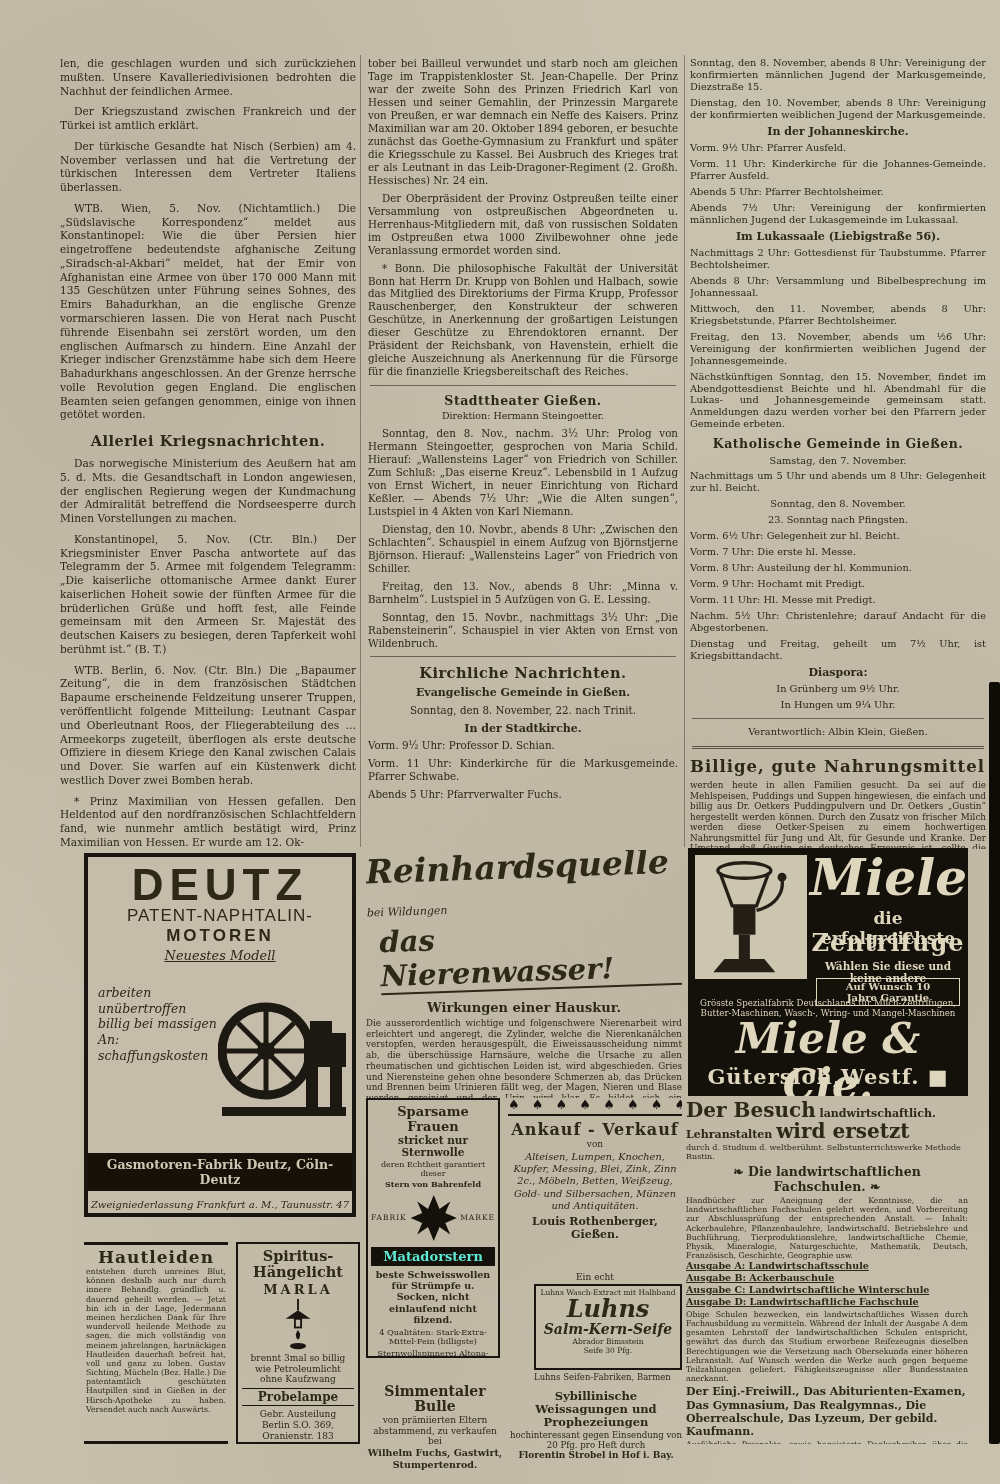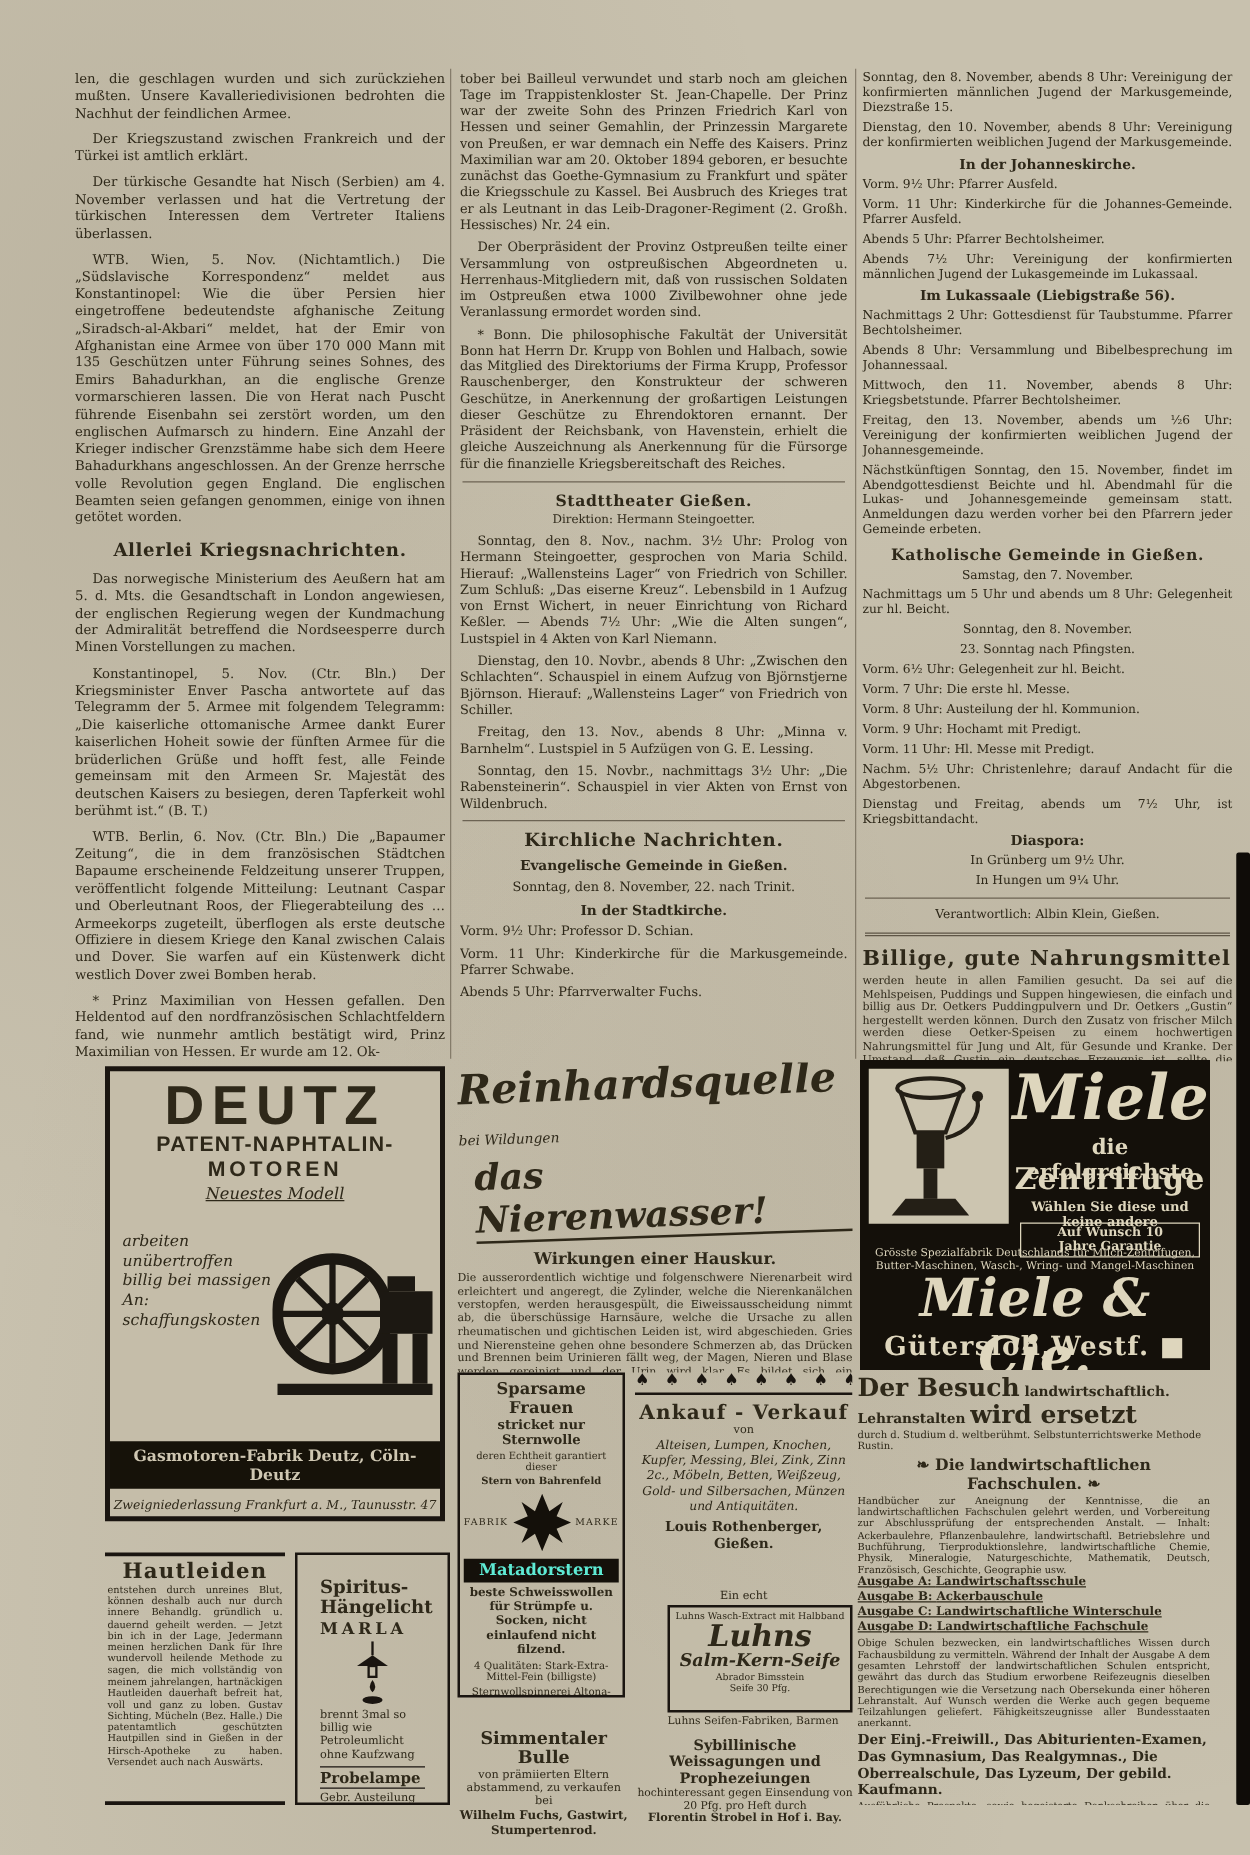--- a/index.html
+++ b/index.html
@@ -36,21 +36,21 @@
 
   
   .ad{position:absolute;overflow:hidden}
   .boxed{border:4px solid #1a1510}
   .thin-boxed{border:2px solid #1a1510}
   .sans{font-family:"Liberation Sans",sans-serif}
   .tiny{font-size:7.8px;line-height:1.18;text-align:justify}
 
   .deutz{left:84px;top:853px;width:272px;height:364px;background:#c5bda9;text-align:center}
   .deutz .brand{font-weight:bold;font-size:44px;letter-spacing:6px;line-height:1.0;margin-top:6px}
-  .deutz .l1{font-weight:bold;font-size:17px;letter-spacing:1px;line-height:1.1}
+  .deutz .l1{font-weight:normal;font-size:17px;letter-spacing:1px;line-height:1.1}
   .deutz .l2{font-weight:bold;font-size:17px;letter-spacing:3px;line-height:1.15}
   .deutz .l3{font-style:italic;font-size:13px;margin:3px 0 2px;text-decoration:underline}
   .deutz .body{font-style:italic;font-size:12.5px;line-height:1.25;text-align:left;position:absolute;left:10px;top:128px;width:120px}
   .deutz svg{position:absolute;right:4px;top:118px}
   .deutz .bar{position:absolute;left:0;right:0;bottom:22px;background:#161209;color:#cfc7b2;font-weight:bold;font-size:12.5px;padding:4px 0}
   .deutz .branch{position:absolute;left:0;right:0;bottom:3px;font-size:10px;font-style:italic}
 
   .reinhard{left:366px;top:850px;width:316px;height:248px}
   .reinhard .t1{font-size:33px;font-weight:bold;font-style:italic;transform:rotate(-2deg);line-height:1}
   .reinhard .t1 .sub{font-size:11px;font-weight:normal}
@@ -74,21 +74,21 @@
   .besuch .r1{font-size:11px;font-weight:bold;line-height:1.05}
   .besuch .r2{font-size:8px;margin:1px 0 3px}
   .besuch .fh{font-weight:bold;font-size:12.5px;text-align:center;margin:2px 0}
   .besuch .ausg{font-size:9.5px;font-weight:bold;margin:0;line-height:1.25}
   .besuch .ausg span{text-decoration:underline}
   .besuch .exams{font-weight:bold;font-size:11px;line-height:1.2;margin:2px 0}
 
   .haut{left:84px;top:1242px;width:144px;height:202px;border-top:3px solid #1a1510;border-bottom:3px solid #1a1510;padding:2px 2px}
   .haut .h{font-weight:bold;font-size:17px;text-align:center;letter-spacing:1px}
 
-  .marla{left:236px;top:1242px;width:124px;height:202px;padding:18px;text-align:left}
+  .marla{left:236px;top:1242px;width:124px;height:202px;padding:4px;text-align:center}
   .marla .t{font-weight:bold;font-size:14.5px;line-height:1.1}
   .marla .brand{font-weight:bold;font-size:13px;letter-spacing:3px;margin:2px 0}
   .marla .b{font-size:9px;line-height:1.2}
   .marla svg{display:block;margin:2px auto}
   .marla .probe{font-weight:bold;font-size:12px;border-top:1px solid #1a1510;border-bottom:1px solid #1a1510;margin:3px 0;padding:1px 0}
   .marla .firm{font-size:9px;line-height:1.2}
 
   .stern{left:366px;top:1098px;width:134px;height:260px;padding:4px 3px;text-align:center}
   .stern .l1{font-weight:bold;font-size:13px}
   .stern .l2{font-size:10.5px;font-weight:bold}
@@ -188,21 +188,21 @@
     <p class="centerline">Samstag, den 7. November.</p>
     <p class="cont">Nachmittags um 5 Uhr und abends um 8 Uhr: Gelegenheit zur hl. Beicht.</p>
     <p class="centerline">Sonntag, den 8. November.</p>
     <p class="centerline">23. Sonntag nach Pfingsten.</p>
     <p class="cont">Vorm. 6½ Uhr: Gelegenheit zur hl. Beicht.</p>
     <p class="cont">Vorm. 7 Uhr: Die erste hl. Messe.</p>
     <p class="cont">Vorm. 8 Uhr: Austeilung der hl. Kommunion.</p>
     <p class="cont">Vorm. 9 Uhr: Hochamt mit Predigt.</p>
     <p class="cont">Vorm. 11 Uhr: Hl. Messe mit Predigt.</p>
     <p class="cont">Nachm. 5½ Uhr: Christenlehre; darauf Andacht für die Abgestorbenen.</p>
-    <p class="cont">Dienstag und Freitag, abends um 7½ Uhr, ist Kriegsbittandacht.</p>
+    <p class="cont">Dienstag und Freitag, geheilt um 7½ Uhr, ist Kriegsbittandacht.</p>
     <div class="subhdr">Diaspora:</div>
     <p class="centerline">In Grünberg um 9½ Uhr.</p>
     <p class="centerline">In Hungen um 9¼ Uhr.</p>
 
     <div class="rule wide"></div>
     <p class="centerline" style="margin:0">Verantwortlich: Albin Klein, Gießen.</p>
     <div class="rule2"></div>
 
     <div class="food-h">Billige, gute Nahrungsmittel</div>
     <p class="food-p cont">werden heute in allen Familien gesucht. Da sei auf die Mehlspeisen, Puddings und Suppen hingewiesen, die einfach und billig aus Dr. Oetkers Puddingpulvern und Dr. Oetkers „Gustin“ hergestellt werden können. Durch den Zusatz von frischer Milch werden diese Oetker-Speisen zu einem hochwertigen Nahrungsmittel für Jung und Alt, für Gesunde und Kranke. Der Umstand, daß Gustin ein deutsches Erzeugnis ist, sollte die deutschen Hausfrauen schon aus vaterländischen Gründen bestimmen, stets Gustin statt des englischen Fabrikats Mondamin zu verwenden.</p>

